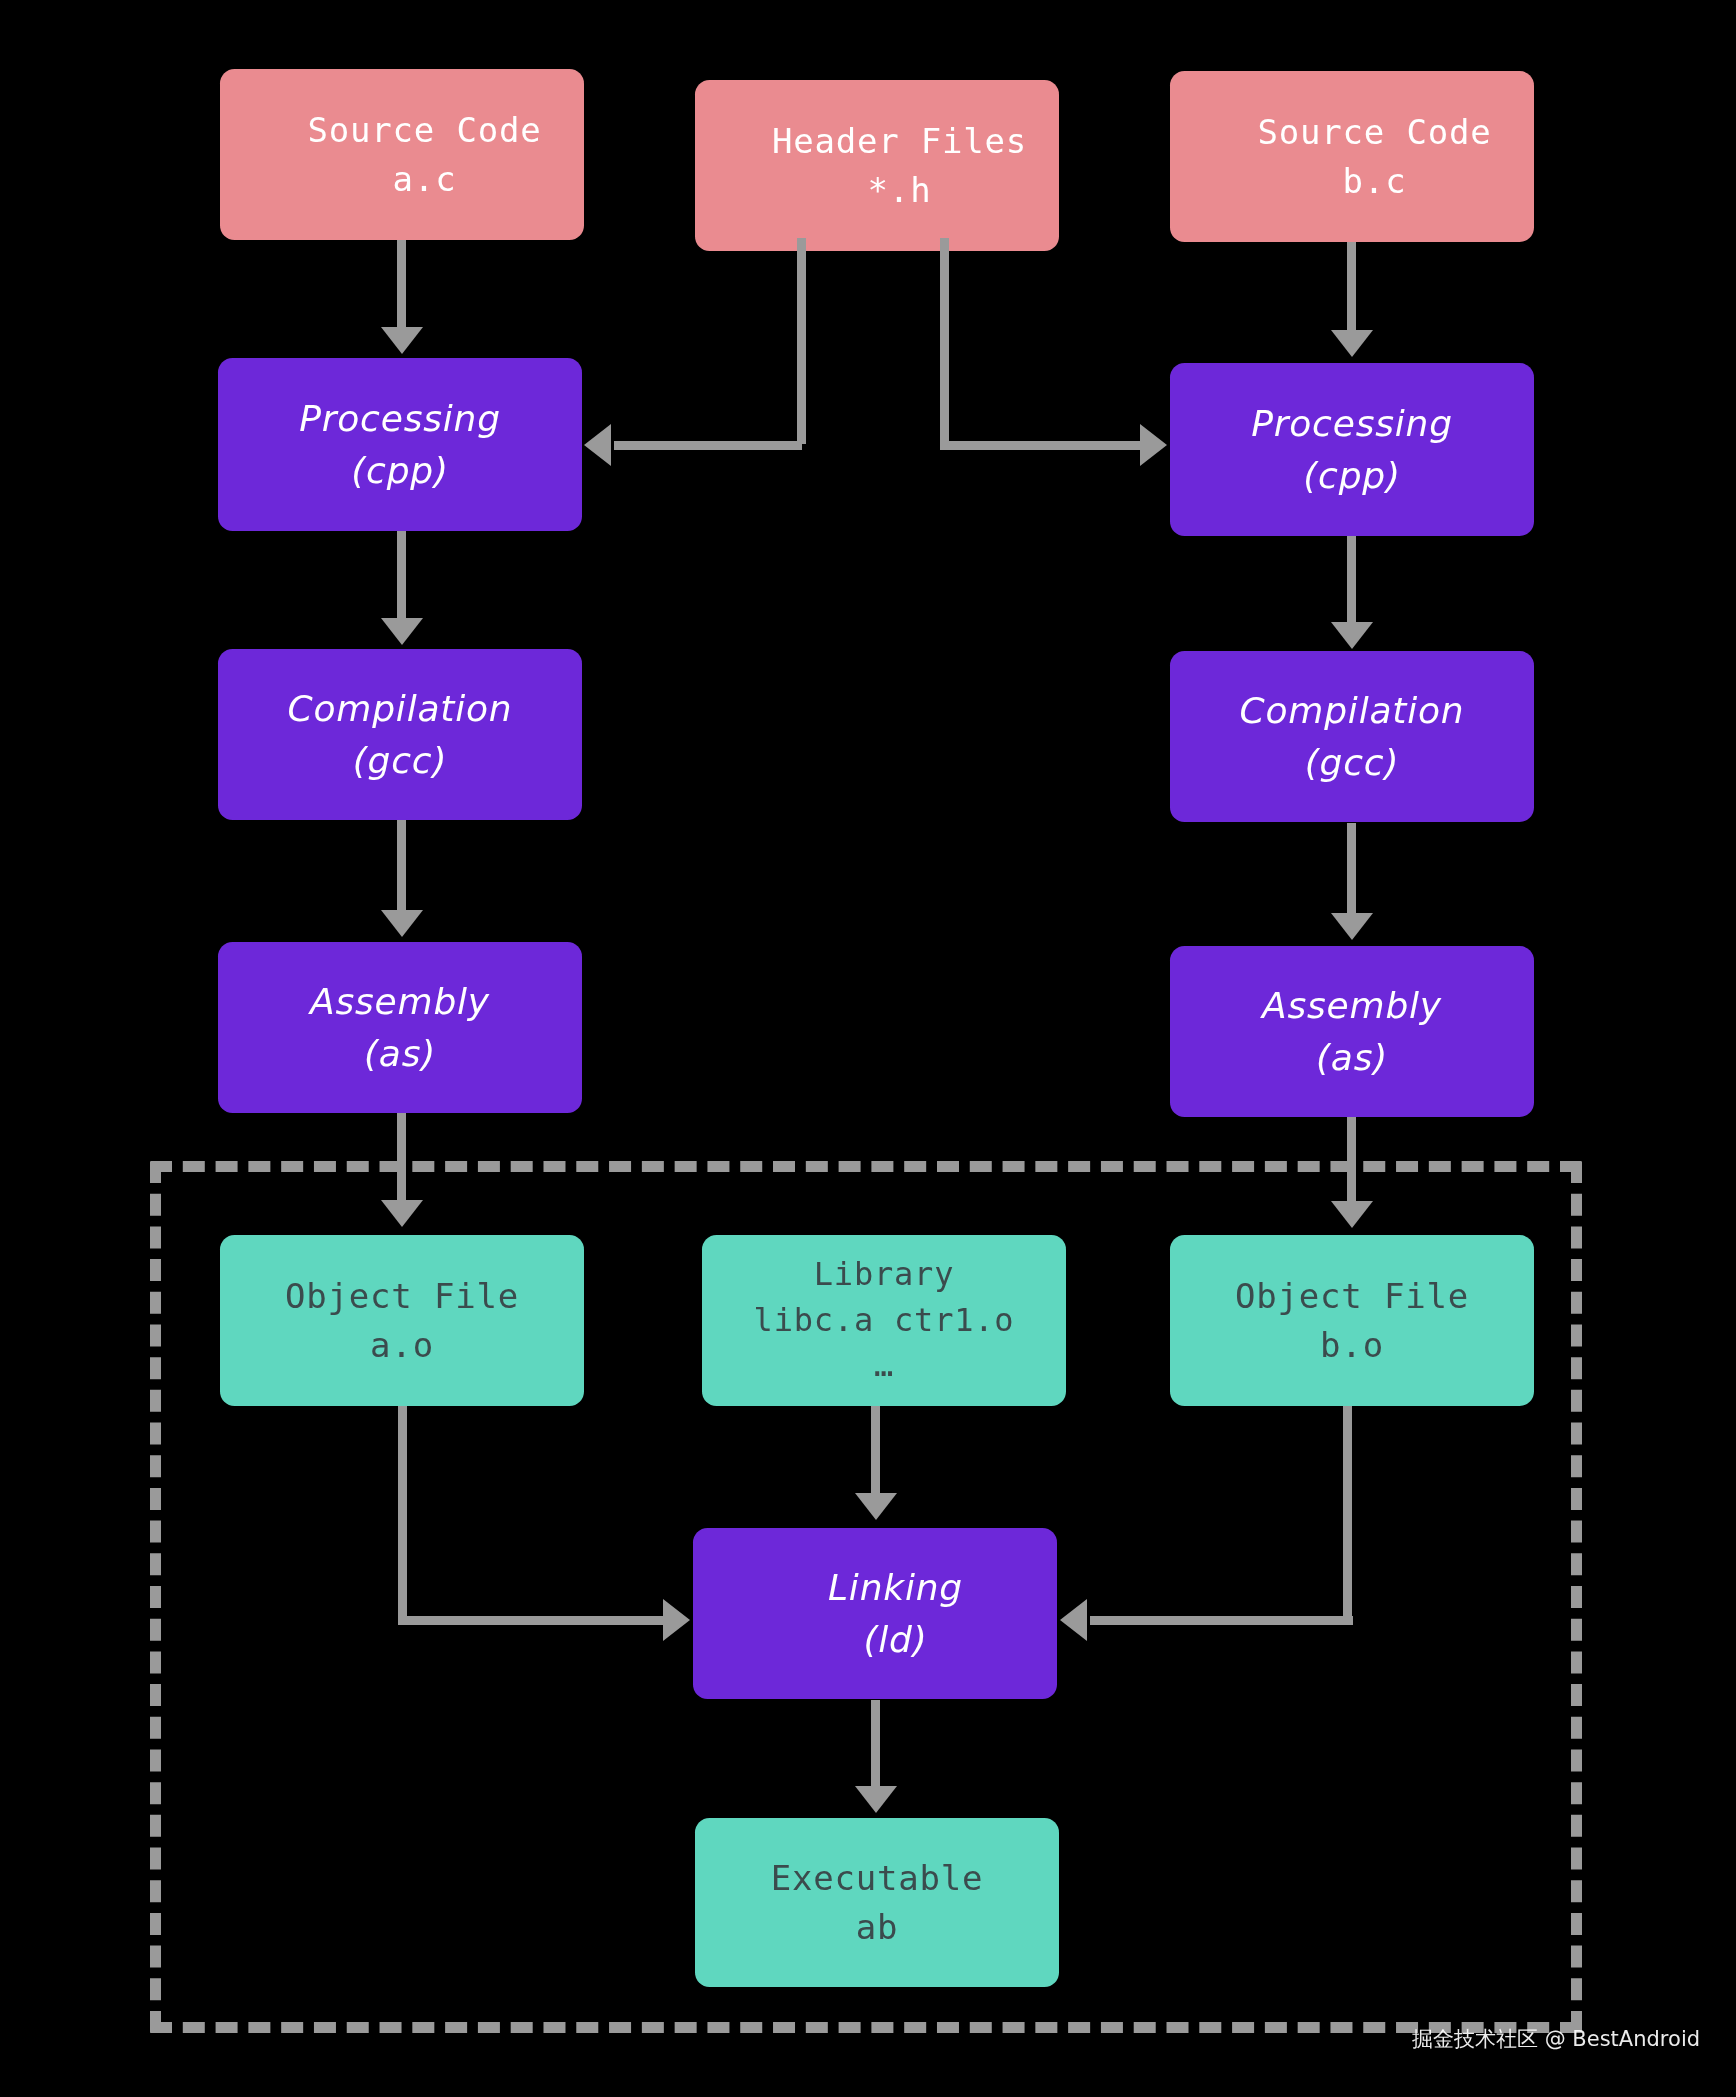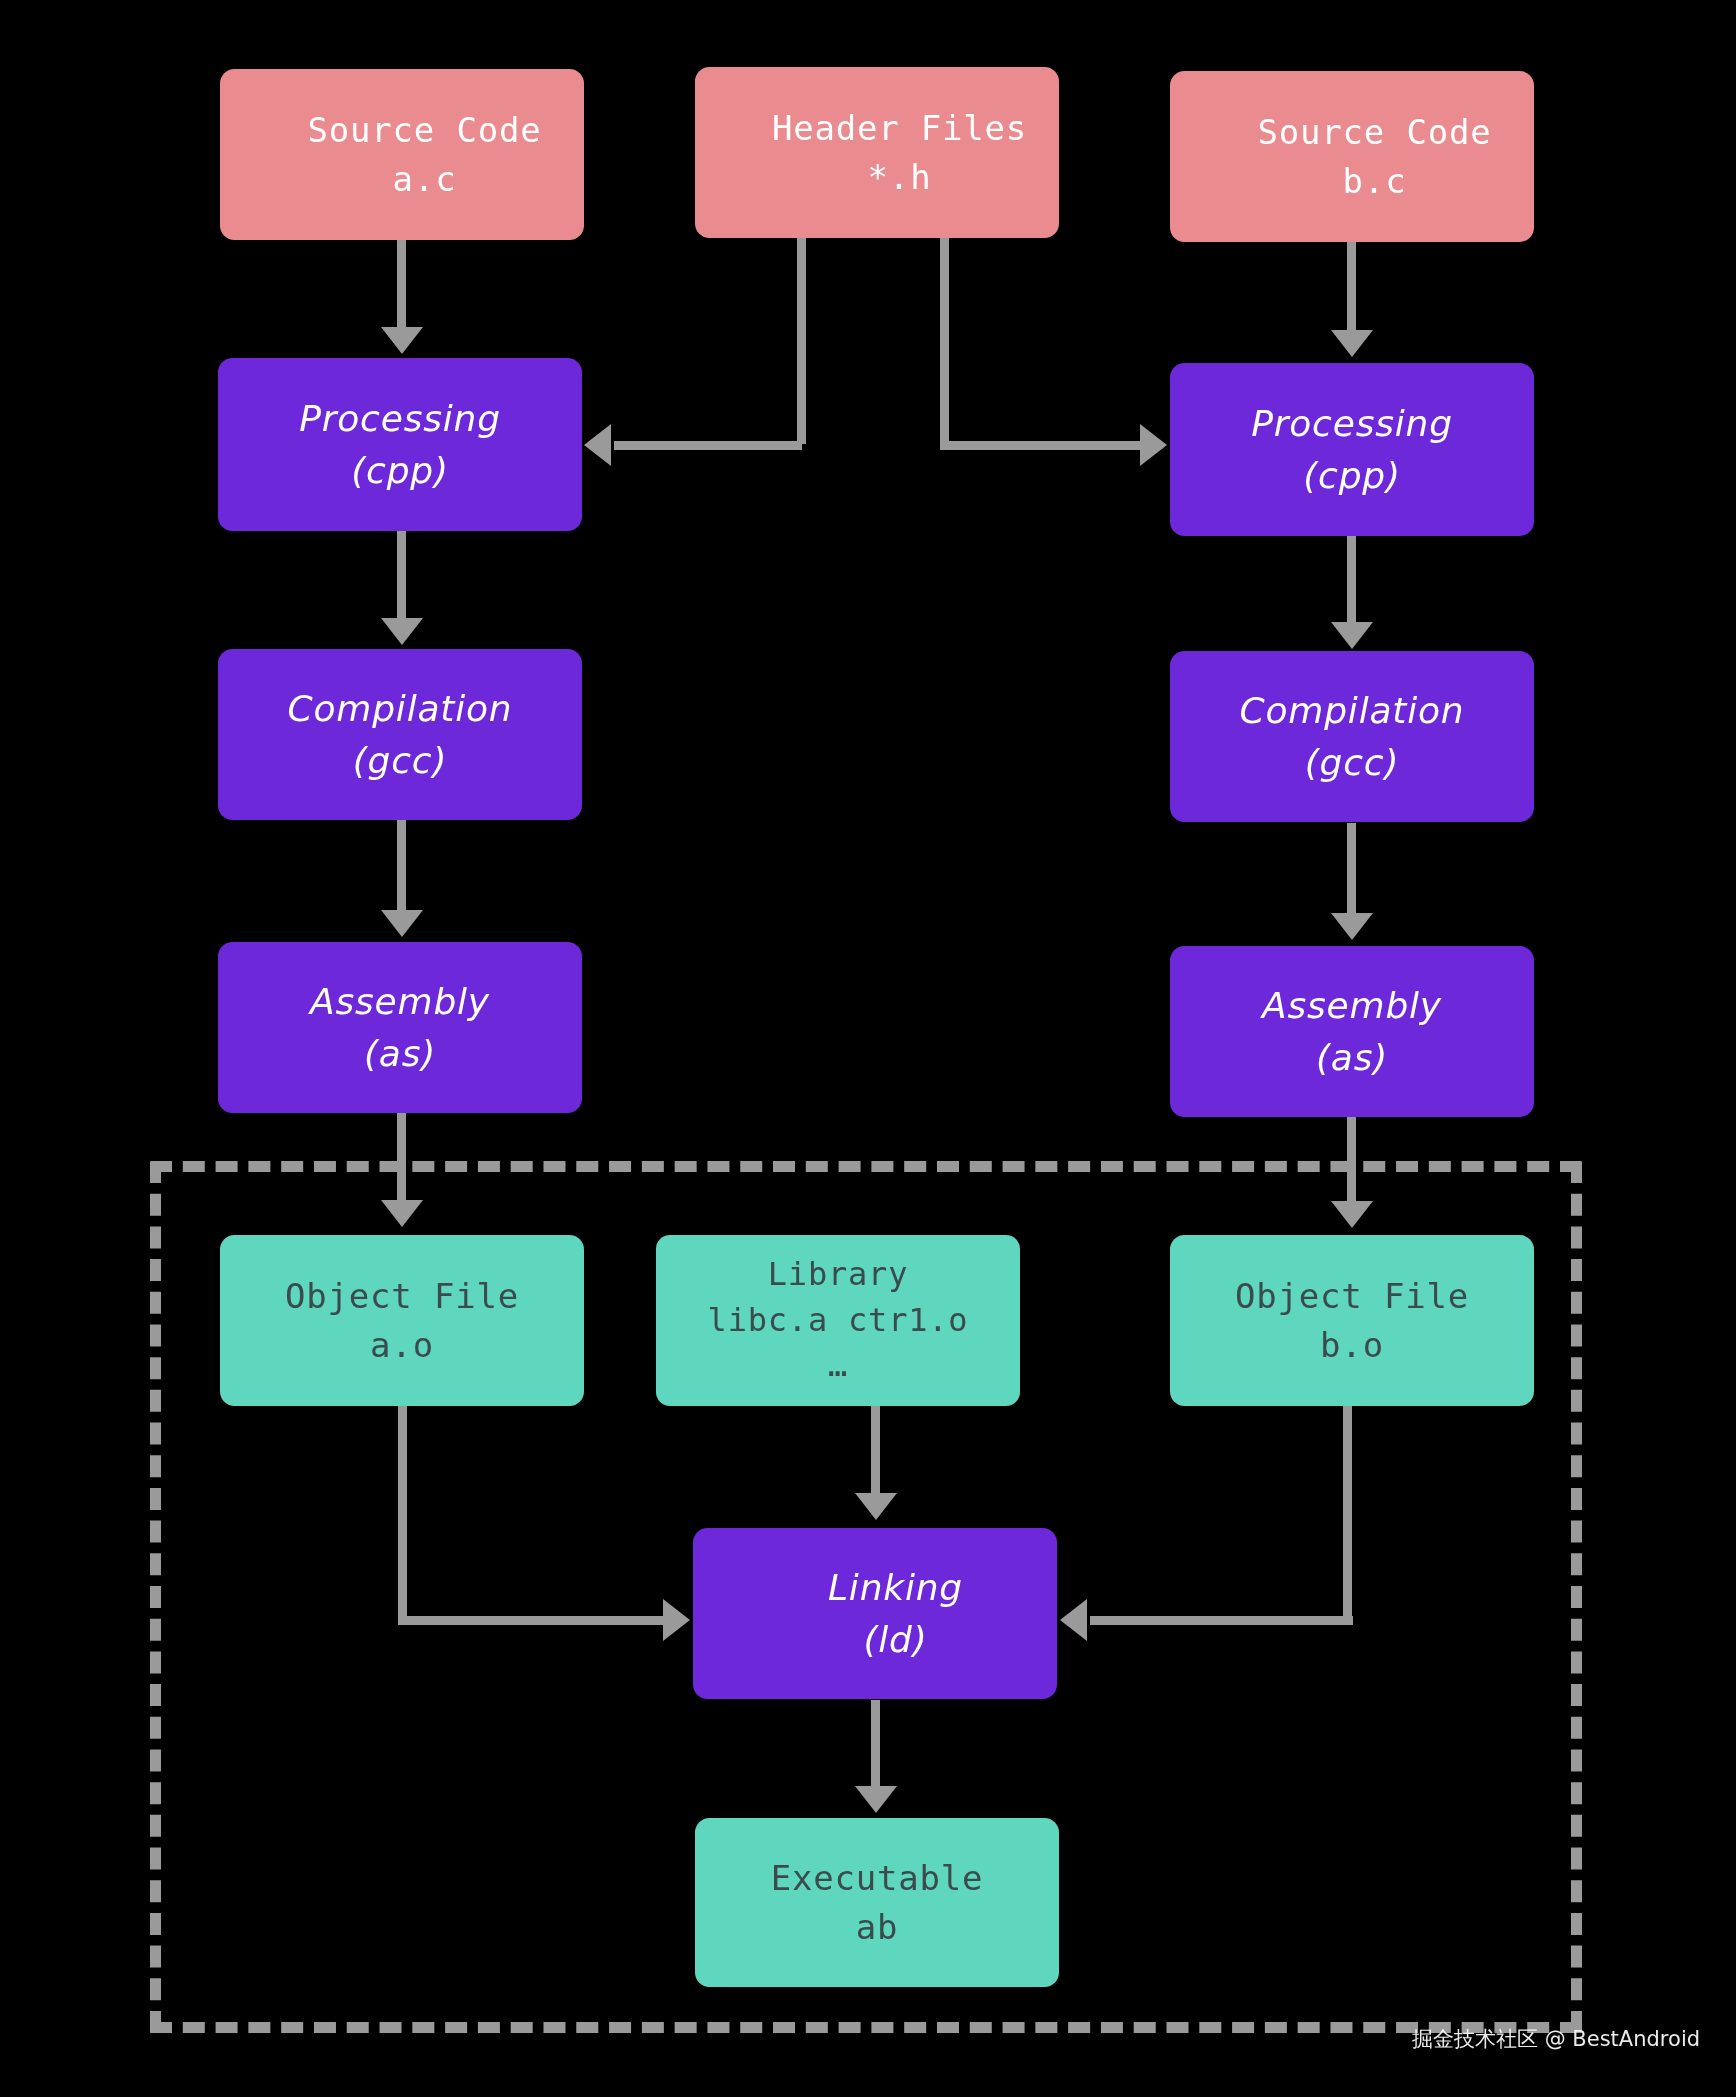--- a/index.html
+++ b/index.html
@@ -41,21 +41,21 @@
 
 <div id="stage">
 
   <div class="dashbox" style="left:150px;top:1161px;width:1432px;height:872px;"></div>
 
   <div class="node n-src" style="left:220px;top:69px;width:364px;height:171px;">
     <span class="ln">Source Code</span>
     <span class="ln">a.c</span>
   </div>
 
-  <div class="node n-src" style="left:695px;top:67px;width:364px;height:171px;">
+  <div class="node n-src" style="left:695px;top:80px;width:364px;height:171px;">
     <span class="ln">Header Files</span>
     <span class="ln">*.h</span>
   </div>
 
   <div class="node n-src" style="left:1170px;top:71px;width:364px;height:171px;">
     <span class="ln">Source Code</span>
     <span class="ln">b.c</span>
   </div>
 
   <div class="node n-proc" style="left:218px;top:358px;width:364px;height:173px;">
@@ -86,21 +86,21 @@
   <div class="node n-proc" style="left:1170px;top:946px;width:364px;height:171px;">
     <span class="ln">Assembly</span>
     <span class="ln">(as)</span>
   </div>
 
   <div class="node n-obj" style="left:220px;top:1235px;width:364px;height:171px;">
     <span class="ln">Object File</span>
     <span class="ln">a.o</span>
   </div>
 
-  <div class="node n-obj" style="left:656px;top:1235px;width:364px;height:171px;font-size:32px;border-radius:14px;">
+  <div class="node n-obj" style="left:702px;top:1235px;width:364px;height:171px;font-size:32px;">
     <span class="ln">Library</span>
     <span class="ln">libc.a ctr1.o</span>
     <span class="ln">…</span>
   </div>
 
   <div class="node n-obj" style="left:1170px;top:1235px;width:364px;height:171px;">
     <span class="ln">Object File</span>
     <span class="ln">b.o</span>
   </div>
 

